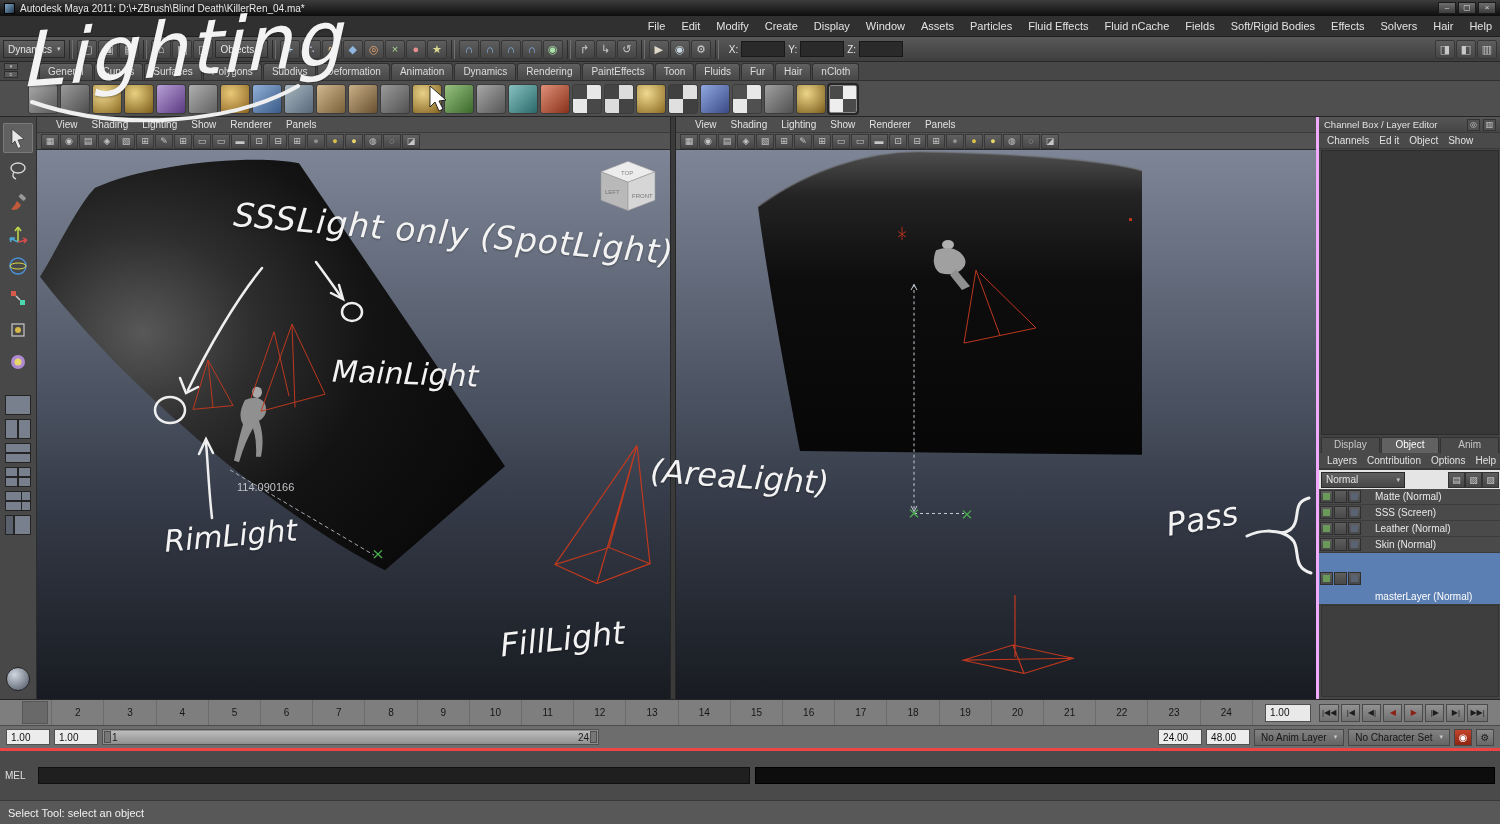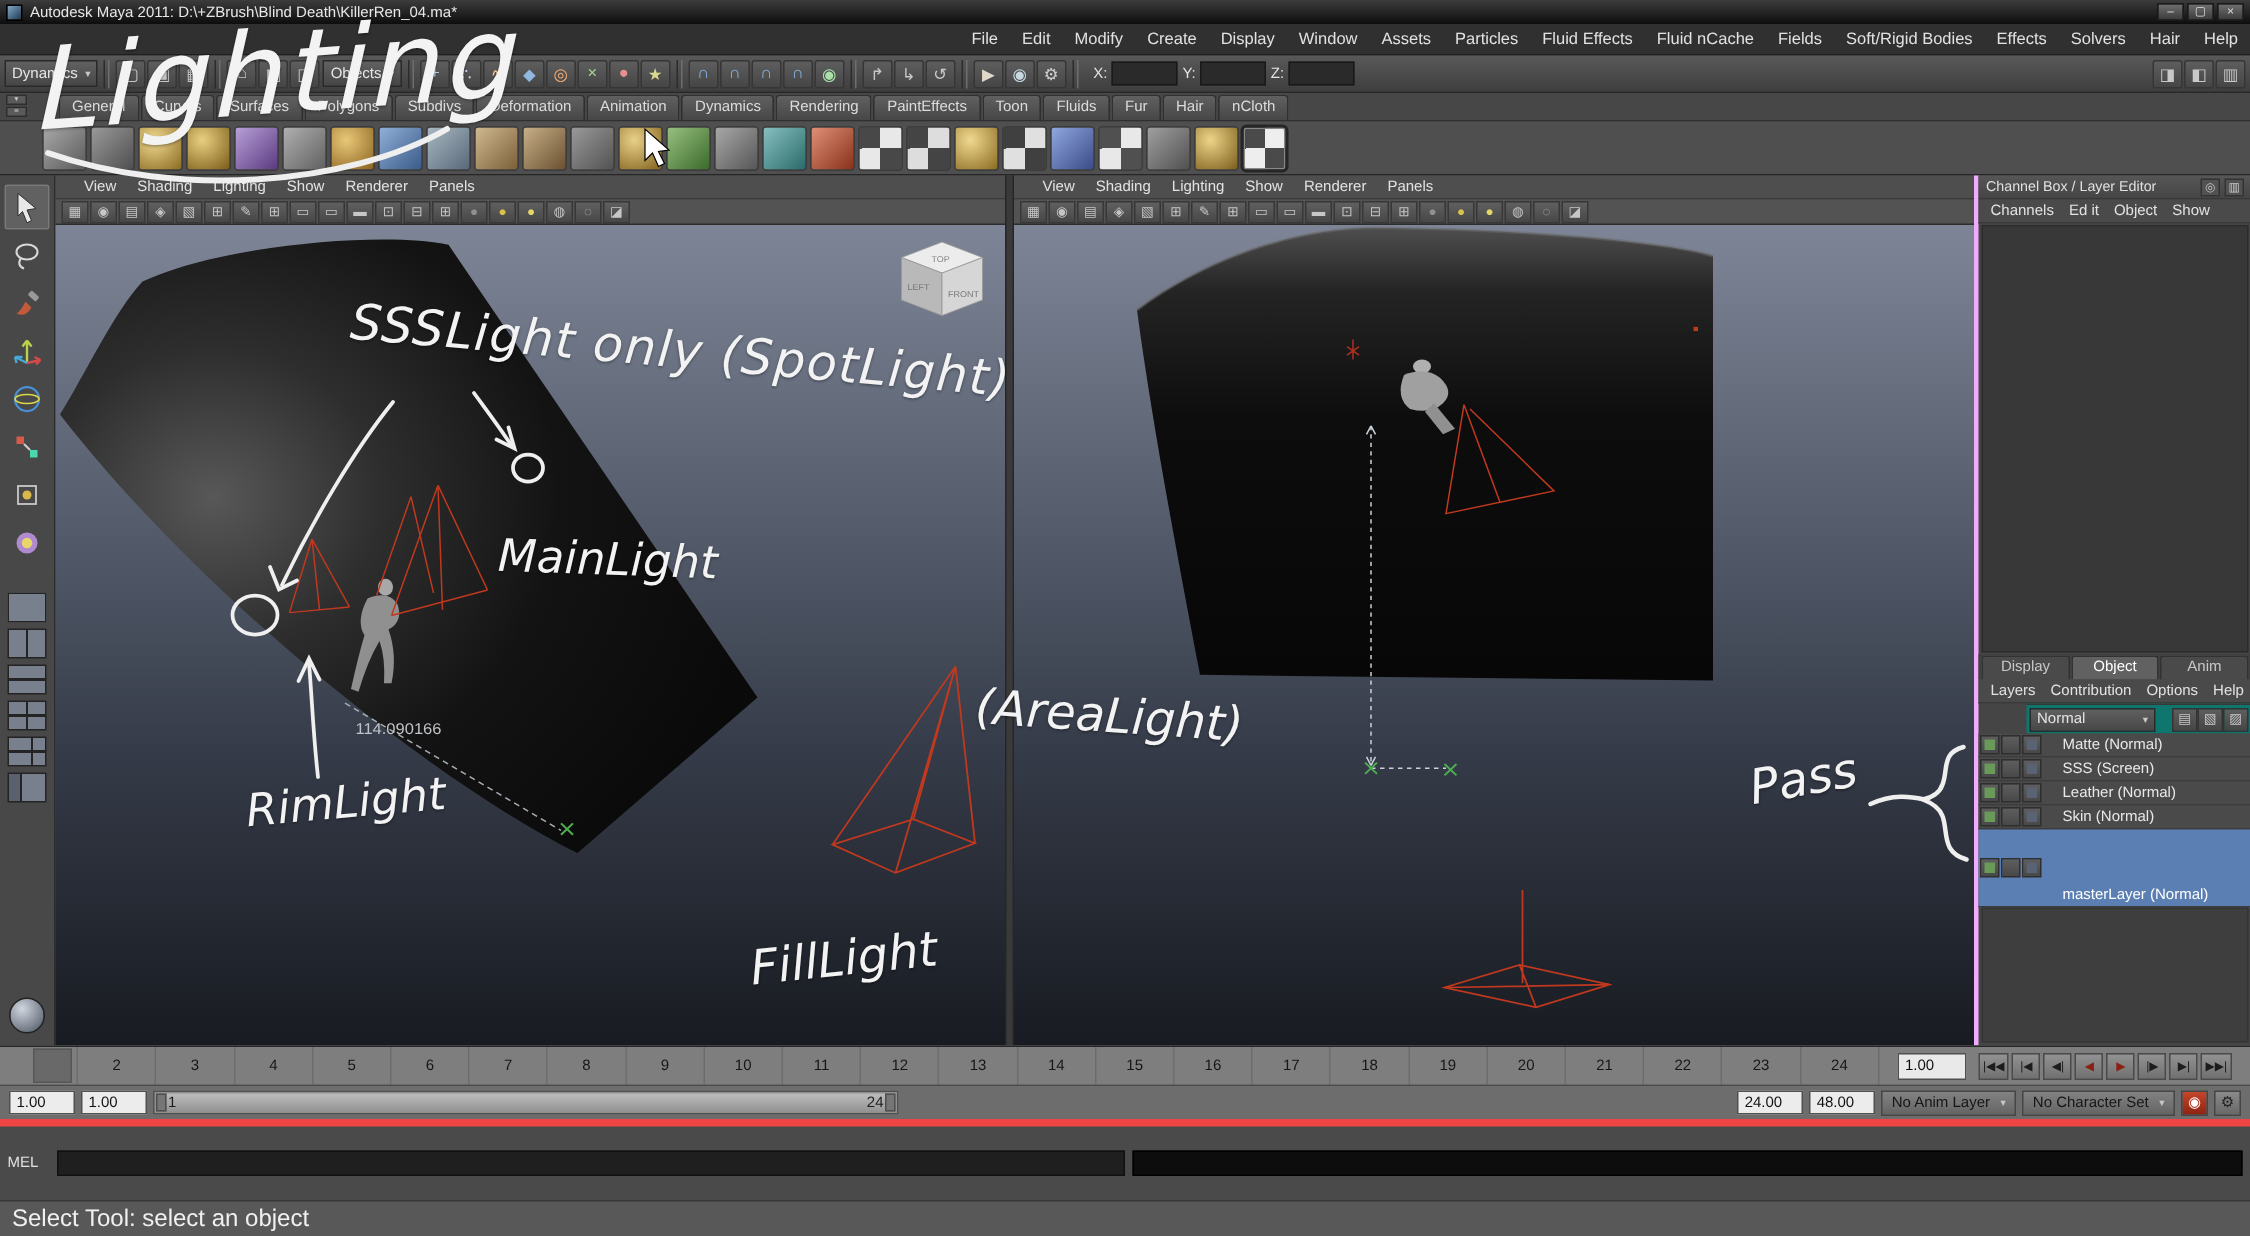--- a/index.html
+++ b/index.html
@@ -70,21 +70,21 @@
   .channelbox{flex:0 0 184px;background:#454545;display:flex;flex-direction:column;border-left:3px solid #f0abfc;}
   .cb-header{flex:0 0 16px;display:flex;align-items:center;padding:0 5px;gap:3px;background:linear-gradient(#565656,#454545);font-size:9.5px;color:#e0e0e0;border-bottom:1px solid #383838;}
   .cb-spacer{flex:1;}
   .cb-hicon{width:13px;height:12px;display:inline-flex;align-items:center;justify-content:center;font-size:8px;color:#c8c8c8;background:#525252;border:1px solid #333;}
   .cb-menus{flex:0 0 15px;display:flex;padding-left:3px;font-size:10px;background:#4a4a4a;border-bottom:1px solid #3a3a3a;}
   .cb-menus .menu-item{padding:0 5px;line-height:15px;font-size:10px;}
   .cb-channel-area{flex:0 0 285px;background:#383838;border:1px solid #2c2c2c;margin:1px 2px;}
   .cb-tabs{flex:0 0 17px;display:flex;padding:1px 2px 0;gap:1px;background:#414141;}
   .cb-tab{flex:1;text-align:center;font-size:10px;line-height:14px;background:#4a4a4a;border:1px solid #323232;border-bottom:none;color:#c8c8c8;border-radius:2px 2px 0 0;}
   .cb-tab[data-state=active]{background:#616161;color:#fff;}
-  .cb-dropdown-row{flex:0 0 20px;display:flex;align-items:center;padding:1px 2px;gap:0;background:#0f766e;border-top:1px solid #383838;margin-left:32px;}
+  .cb-dropdown-row{flex:0 0 20px;display:flex;align-items:center;padding:1px 2px;gap:0;background:#e5e5e5;border-top:1px solid #383838;}
   .cb-blend{flex:0 0 84px;height:16px;background:linear-gradient(#606060,#474747);border:1px solid #2a2a2a;display:flex;align-items:center;justify-content:space-between;padding:0 4px;font-size:10px;color:#e4e4e4;}
   .cb-dd-spacer{flex:1;}
   .cb-licon{width:17px;height:16px;display:inline-flex;align-items:center;justify-content:center;font-size:9px;color:#c8c8c8;background:linear-gradient(#5e5e5e,#454545);border:1px solid #333;}
   .cb-layers{display:flex;flex-direction:column;}
   .layer-row{flex:0 0 16px;display:flex;align-items:center;gap:1px;padding:0 1px;background:#4a4a4a;border-bottom:1px solid #3c3c3c;}
   .ltog{width:13px;height:13px;background:linear-gradient(#5e5e5e,#484848);border:1px solid #2f2f2f;position:relative;}
   .ltog.t1::after{content:"";position:absolute;inset:2px;background:#6a9a5a;}
   .ltog.t3::after{content:"";position:absolute;inset:2px;background:#596373;}
   .layer-name{flex:1;font-size:10px;color:#e8e8e8;padding-left:13px;line-height:15px;white-space:nowrap;overflow:hidden;}
   .layer-row[data-state=selected]{background:#5b7fb2;}
@@ -106,25 +106,25 @@
   .rs-track{flex:0 0 497px;height:16px;background:#8f8f8f;border:1px solid #515151;position:relative;}
   .rs-bar{position:absolute;inset:1px;background:linear-gradient(#bcbcbc,#949494);display:flex;justify-content:space-between;align-items:center;padding:0 8px;color:#1c1c1c;font-size:10px;}
   .rs-handle{position:absolute;top:1px;bottom:1px;width:7px;background:#767676;border:1px solid #4f4f4f;}
   .rs-handle.left{left:1px;} .rs-handle.right{right:1px;}
   .rs-spacer{flex:1;}
   .rs-dropdown{height:17px;background:linear-gradient(#828282,#646464);border:1px solid #474747;color:#161616;font-size:10px;display:flex;align-items:center;gap:7px;padding:0 6px;white-space:nowrap;}
   .rs-icon{width:18px;height:17px;display:inline-flex;align-items:center;justify-content:center;font-size:10px;background:linear-gradient(#8a8a8a,#686868);border:1px solid #474747;color:#202020;}
   .rs-icon.autokey{color:#fff;background:linear-gradient(#c4452a,#8e2412);}
 
   
-  .commandline{flex:0 0 23px;background:#4a4a4a;display:flex;align-items:center;padding:16px 5px;gap:5px;border-top:5px solid #ef4444;}
+  .commandline{flex:0 0 23px;background:#4a4a4a;display:flex;align-items:center;padding:16px 5px;gap:5px;border-top:3px solid #ef4444;}
   .cmd-label{font-size:10px;color:#e0e0e0;width:28px;}
   .cmd-input{flex:0 0 712px;height:17px;background:#1f1f1f;border:1px solid #101010;}
   .cmd-result{flex:1;height:17px;background:#0d0d0d;border:1px solid #000;}
-  .helpline{flex:0 0 24px;background:#585858;display:flex;align-items:center;padding:0 8px;font-size:16px;color:#f0f0f0;border-top:1px solid #383838;}
+  .helpline{flex:0 0 24px;background:#585858;display:flex;align-items:center;padding:0 8px;font-size:11px;color:#f0f0f0;border-top:1px solid #383838;}
 
   
   .overlay{position:absolute;inset:0;z-index:40;pointer-events:none;}
   .overlay svg{position:absolute;inset:0;width:100%;height:100%;}
   .hand{position:absolute;color:#f3f3f3;font-style:italic;font-family:"DejaVu Sans",sans-serif;text-shadow:0 1px 2px rgba(0,0,0,0.35);white-space:nowrap;}
   .hand-lighting{left:26px;top:4px;font-size:76px;transform:rotate(-4deg) skewX(-6deg);letter-spacing:2px;}
   .hand-sss{left:233px;top:214px;font-size:33px;transform:rotate(5deg);letter-spacing:1px;}
   .hand-main{left:332px;top:356px;font-size:30px;transform:rotate(2deg);}
   .hand-rim{left:164px;top:518px;font-size:30px;transform:rotate(-5deg);}
   .hand-fill{left:500px;top:620px;font-size:32px;transform:rotate(-6deg);}

